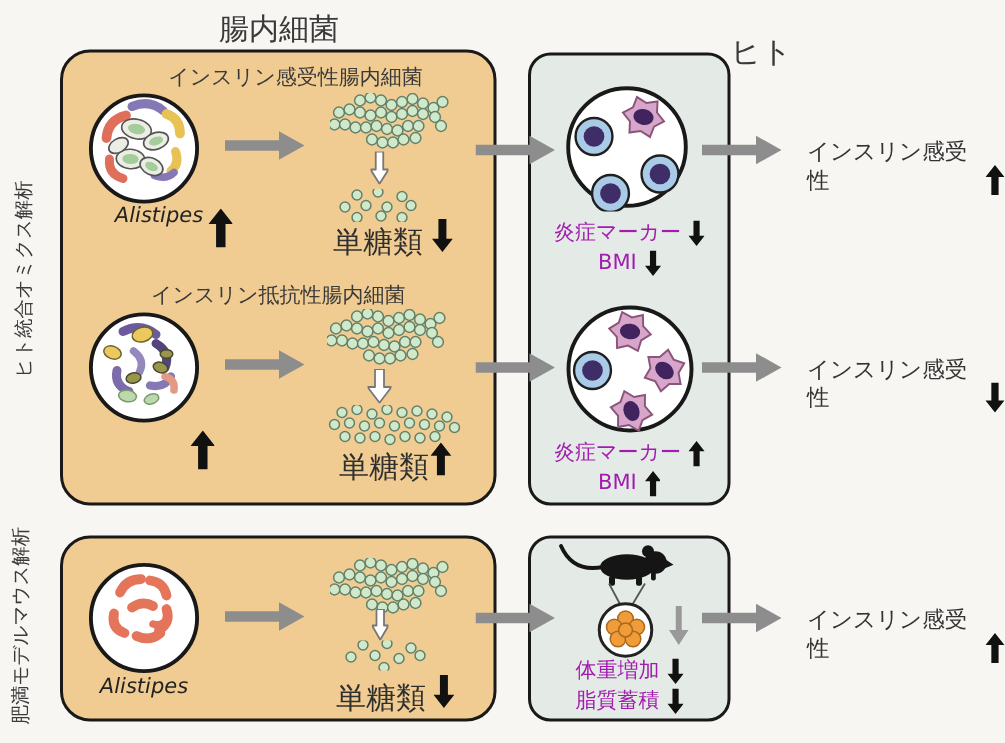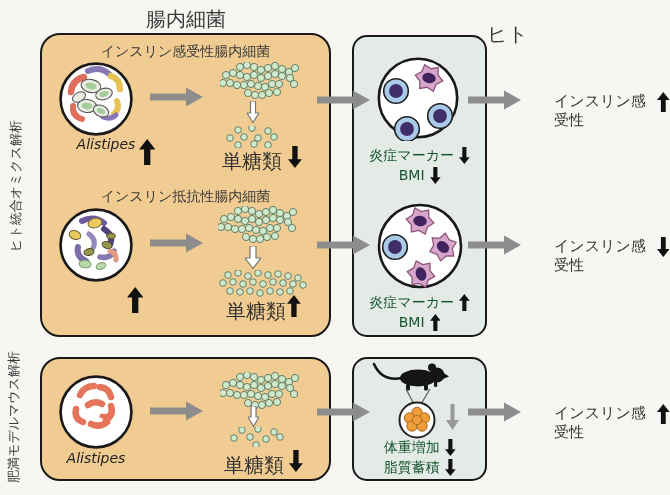--- a/index.html
+++ b/index.html
@@ -13,24 +13,24 @@
 
   .box { position:absolute; border:2.5px solid #191919; }
   .box-orange { background:#f1cc92; border-radius:20px; }
   .box-green  { background:#e4ebe6; border-radius:15px; }
 
   .box-title { position:absolute; font-size:14px; color:#3a3a3a; text-align:center; }
 
   .bact-name { position:absolute; font-size:14px; font-style:italic; color:#222; text-align:center; line-height:1.18; }
 
   .sugar-label { position:absolute; font-size:20px; color:#2f2f2f; }
-  .outcome { position:absolute; display:flex; align-items:flex-start; gap:7px; font-size:15px; color:#333;margin-left:16px; }
+  .outcome { position:absolute; display:flex; align-items:flex-end; gap:7px; font-size:15px; color:#333; }
 
   .mline-block { position:absolute; left:352px; width:135px; display:flex; flex-direction:column; align-items:center; gap:2px; }
-  .mline { display:flex; align-items:center; gap:5px; font-size:14px; color:#14532d; line-height:18px; }
+  .mline { display:flex; align-items:center; gap:5px; font-size:14px; color:#a21caf; line-height:18px; }
 
   
   .trend { display:inline-block; }
   .trend svg { display:block; height:100%; width:auto; fill:#111; }
   .trend[data-dir="down"] svg { transform:rotate(180deg); }
   .t26 { height:26px; } .t22 { height:22px; } .t20 { height:20px; }
   .t17 { height:17px; }
 
   
   .flow { position:absolute; width:54px; height:22px; }
@@ -53,21 +53,21 @@
   <div class="abs col-label" style="left:480px;top:21px;width:55px;">ヒト</div>
 
   <div class="abs side-label" style="left:-79px;top:177px;width:190px;height:18px;">ヒト統合オミクス解析</div>
   <div class="abs side-label" style="left:-61px;top:408px;width:150px;height:18px;">肥満モデルマウス解析</div>
 
   <div class="box box-orange" style="left:40px;top:33px;width:291px;height:304px;"></div>
   <div class="box box-green" style="left:352px;top:35px;width:135px;height:302px;"></div>
   <div class="box box-orange" style="left:40px;top:357px;width:291px;height:124px;"></div>
   <div class="box box-green" style="left:352px;top:357px;width:135px;height:124px;"></div>
 
-  <div class="box-title" style="left:40px;top:43px;width:291px;">インスリン感受性腸内細菌</div>
+  <div class="box-title" style="left:40px;top:43px;width:314px;">インスリン感受性腸内細菌</div>
   <div class="box-title" style="left:40px;top:188px;width:291px;">インスリン抵抗性腸内細菌</div>
 
   <svg class="abs" style="left:58px;top:61px;" width="76" height="76" viewBox="0 0 76 76">
     <circle cx="38" cy="38" r="35.4" fill="#fff" stroke="#191919" stroke-width="2.6"></circle>
     <g fill="none" stroke-linecap="round">
       <path d="M30,10 q12,-5 21,3" stroke="#8578b5" stroke-width="6"></path>
       <path d="M13,31 q1,-12 13,-15" stroke="#df6f5a" stroke-width="6.5"></path>
       <path d="M15,45 q-1,10 9,13" stroke="#df6f5a" stroke-width="6"></path>
       <path d="M53,15 q9,3 9,13" stroke="#e9c255" stroke-width="6.5"></path>
       <path d="M59,40 q3,8 -3,13" stroke="#e9c255" stroke-width="6"></path>

